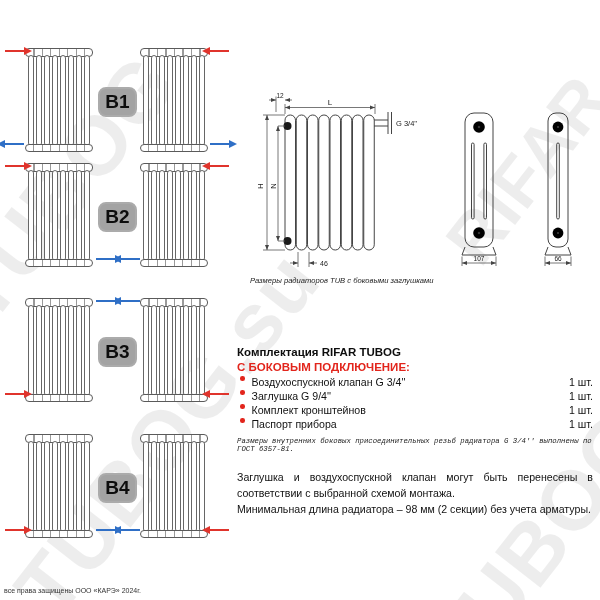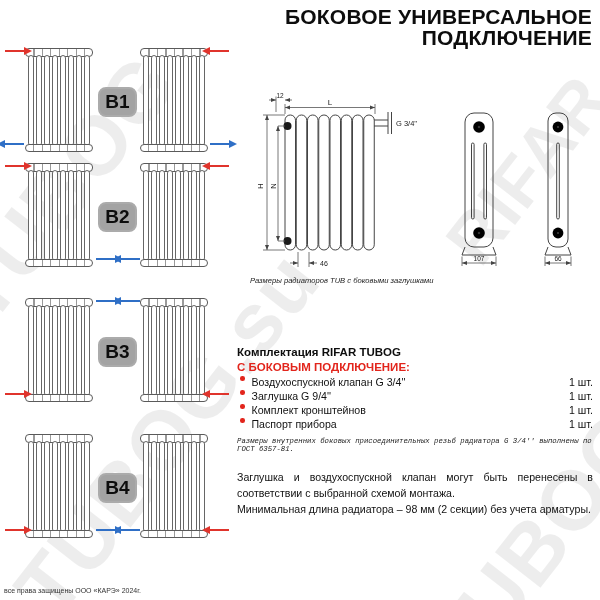--- a/index.html
+++ b/index.html
@@ -72,24 +72,20 @@
 
 <div class="layer">
   <span class="wm wm1">TUBOG</span>
   <span class="wm wm2">RIFAR-TUBOG.su</span>
   <span class="wm wm3">RIFAR-TUBOG.su</span>
   <span class="wm wm4">RIFAR</span>
 </div>
 
 <div class="content">
 
-  <div class="title">
-    <div>БОКОВОЕ УНИВЕРСАЛЬНОЕ</div>
-    <div>ПОДКЛЮЧЕНИЕ</div>
-  </div>
 
   <div class="scheme-row row-b1">
     <div class="radiator rad-left">
       <span class="rad-cap cap-top"></span>
       <span class="rad-tubes">
           <i></i>
           <i></i>
           <i></i>
           <i></i>
           <i></i>

